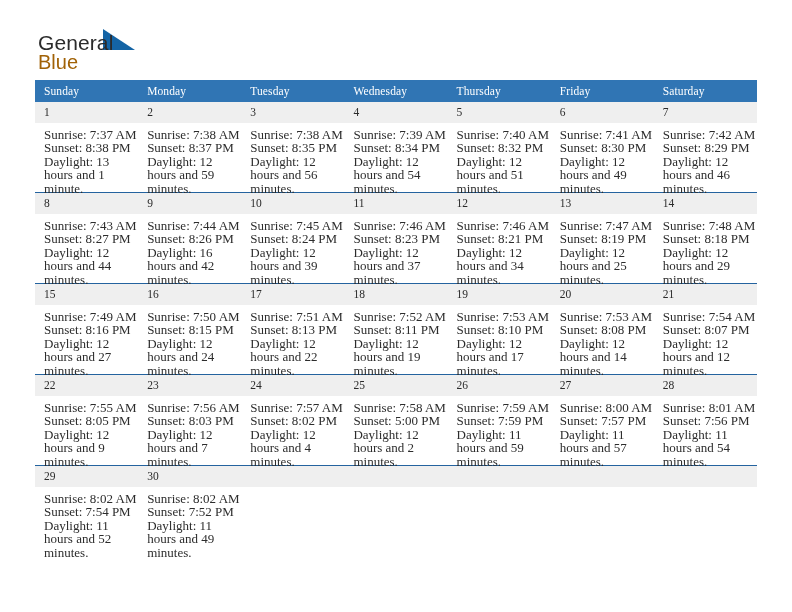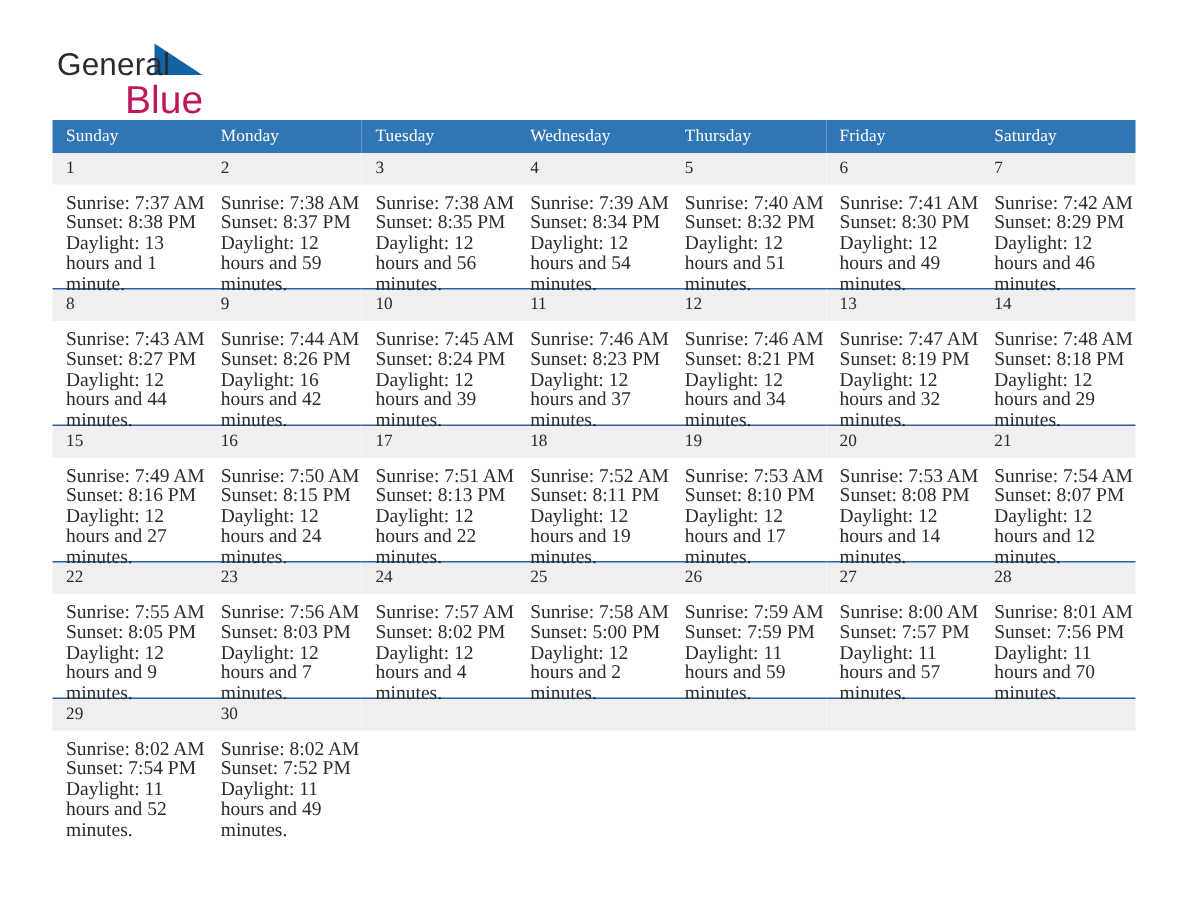--- a/index.html
+++ b/index.html
@@ -44,24 +44,24 @@
     color: #2b2b2b;
     font-weight: 400;
   }
   .brand-tri {
     display: inline-block;
     vertical-align: -2px;
     margin-left: -14px;
   }
   .brand-row2 {
     display: block;
-    font-size: 26px;
-    color: #be185d;
+    font-size: 20px;
+    color: #a16207;
     font-weight: 400;
-    text-align: right;
+    text-align: left;
     margin-top: -3px;
     padding-right: 4px;
   }
   .title-block {
     text-align: right;
     padding-top: 2px;
   }
   .cal-title {
     font-size: 27px;
     font-weight: 400;
@@ -290,21 +290,21 @@
                 <div class="dl">Daylight: 12 hours and 34 minutes.</div>
               </div>
             </div>
           </td>
           <td>
             <div class="cell">
               <div class="daynum">13</div>
               <div class="info">
                 <div>Sunrise: 7:47 AM</div>
                 <div>Sunset: 8:19 PM</div>
-                <div class="dl">Daylight: 12 hours and 32 minutes.</div>
+                <div class="dl">Daylight: 12 hours and 25 minutes.</div>
               </div>
             </div>
           </td>
           <td>
             <div class="cell">
               <div class="daynum">14</div>
               <div class="info">
                 <div>Sunrise: 7:48 AM</div>
                 <div>Sunset: 8:18 PM</div>
                 <div class="dl">Daylight: 12 hours and 29 minutes.</div>
@@ -444,21 +444,21 @@
                 <div class="dl">Daylight: 11 hours and 57 minutes.</div>
               </div>
             </div>
           </td>
           <td>
             <div class="cell">
               <div class="daynum">28</div>
               <div class="info">
                 <div>Sunrise: 8:01 AM</div>
                 <div>Sunset: 7:56 PM</div>
-                <div class="dl">Daylight: 11 hours and 70 minutes.</div>
+                <div class="dl">Daylight: 11 hours and 54 minutes.</div>
               </div>
             </div>
           </td>
         </tr>
         <tr class="week">
           <td>
             <div class="cell">
               <div class="daynum">29</div>
               <div class="info">
                 <div>Sunrise: 8:02 AM</div>

